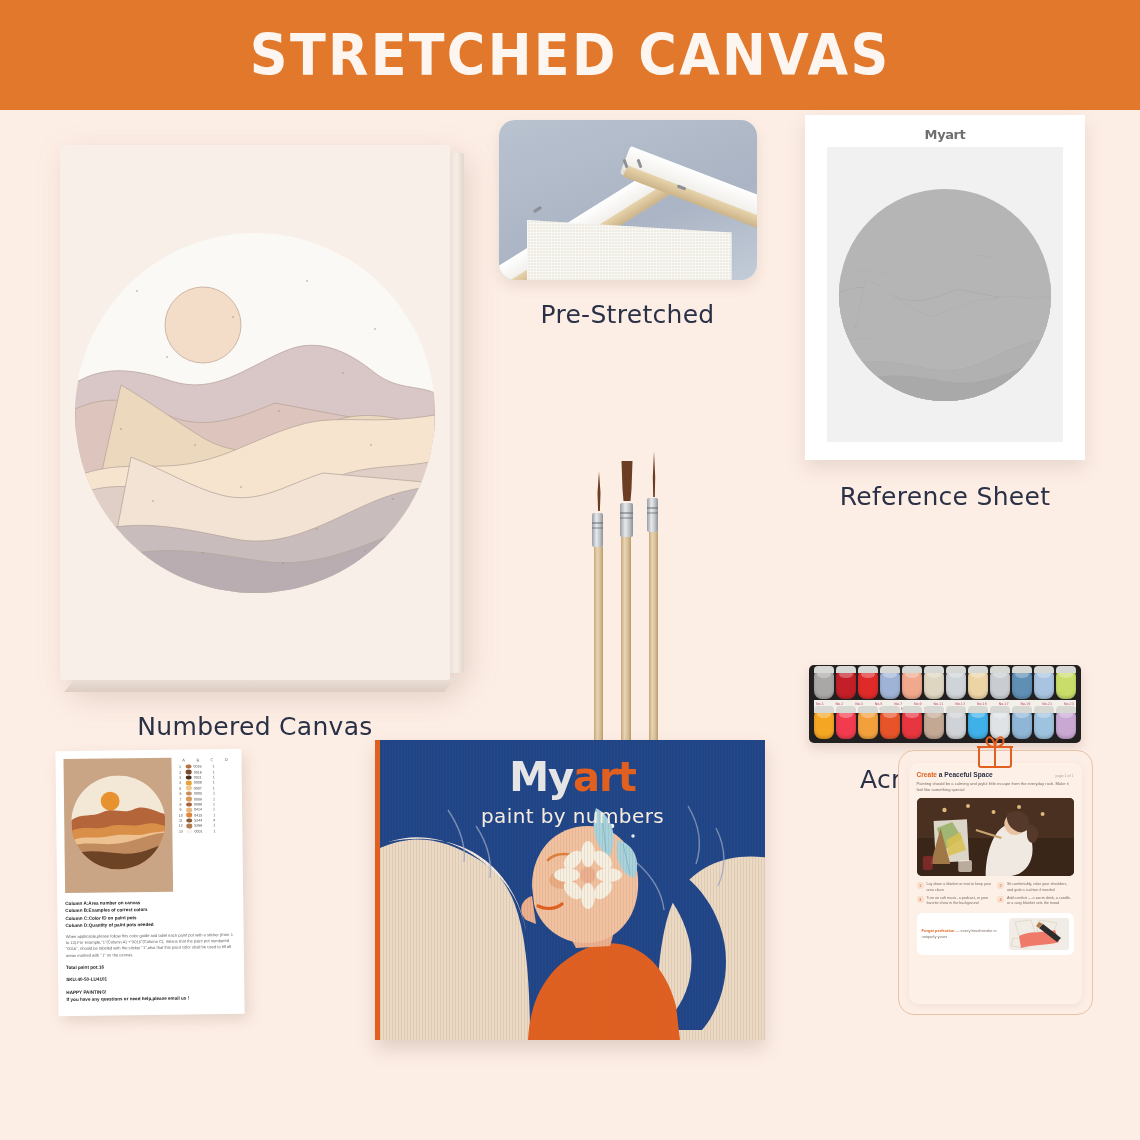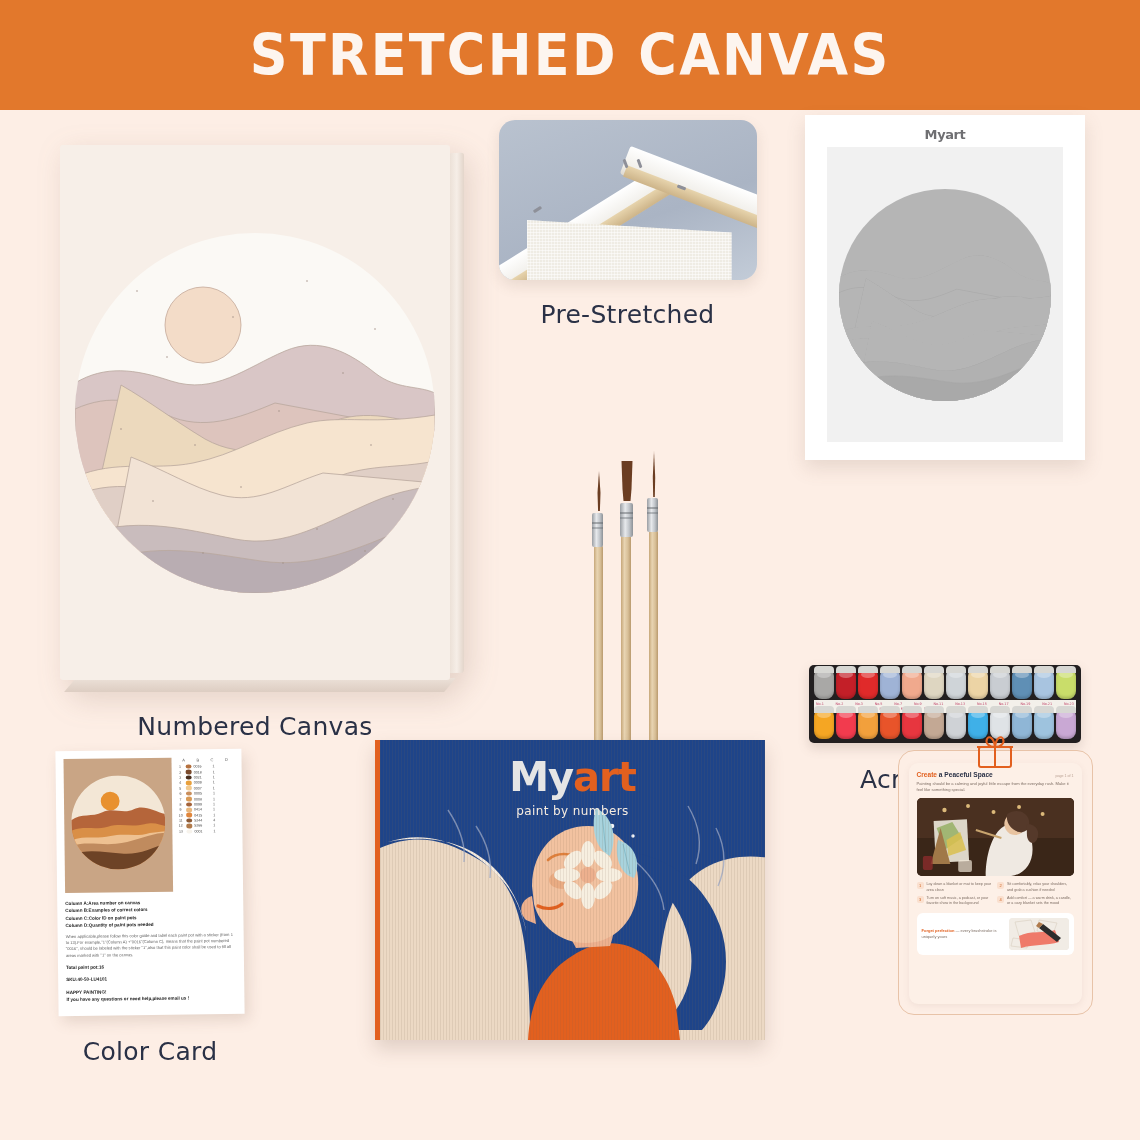--- a/index.html
+++ b/index.html
@@ -224,21 +224,21 @@
     box-shadow: 0 9px 18px rgba(110,85,70,0.2);
   }
   .box-logo { position: absolute; left:0; right:0; top: 14px; text-align: center; z-index: 6;}
   .logo-txt {
     font-size: 40px; font-weight: 700; letter-spacing: -1px;
     font-family: "DejaVu Sans", sans-serif;
   }
   .logo-my { color: #e5e5e5; }
   .logo-art { color: #e2601f; }
   .box-sub {
-    font-size: 12px; color: #f6ece0; margin-top: 4px; letter-spacing: .4px;
+    font-size: 20px; color: #f6ece0; margin-top: 4px; letter-spacing: .4px;
     font-family: "DejaVu Sans", sans-serif;
   }
 
   
   #pdf-cell { left: 880px; top: 640px; width: 230px; }
   .pdf-frame {
     width: 195px; height: 265px; margin: 0 auto;
     border: 1.5px solid #e8c3a8;
     border-radius: 16px;
     background: #fdeee5;
@@ -368,20 +368,21 @@
             <path d="M46 152 C74 168 100 188 130 206 C170 228 205 215 240 196 C278 176 310 180 360 196 L360 360 L0 360 Z" fill="#ecd9bd" stroke="#b9a79d" stroke-width="1"></path>
             <path d="M0 244 C42 226 78 238 118 230 C160 222 190 200 232 190 C268 182 300 192 360 182 L360 360 L0 360 Z" fill="#f6e4cf" stroke="#b9a79d" stroke-width="1"></path>
             <path d="M0 262 C48 244 86 258 130 272 C176 286 210 268 252 248 C290 230 322 236 360 228 L360 360 L0 360 Z" fill="#e0cfc6" stroke="#b9a79d" stroke-width="1"></path>
             <path d="M56 224 C92 238 116 254 146 262 C184 272 210 252 248 240 L360 250 L360 360 L30 360 Z" fill="#f2e3d5" stroke="#b9a79d" stroke-width="1"></path>
             <path d="M0 304 C60 282 108 296 160 306 C212 316 252 288 300 268 C324 258 342 256 360 252 L360 360 L0 360 Z" fill="#c9bcbd" stroke="#b9a79d" stroke-width="1"></path>
             <path d="M24 330 C80 308 130 320 186 328 C240 336 286 314 330 296 L360 288 L360 360 L10 360 Z" fill="#b9adb2" stroke="#b9a79d" stroke-width="1"></path>
           </svg>
         </div>
       </div>
     </div>
+    <div class="caption" style="margin-top:22px">Reference Sheet</div>
   </div>
 
   <div class="cell" id="brushes-cell">
     <div class="brush-field">
       <div class="brush" style="left:103px;height:272px;width:11px;">
         <div class="b-handle" style="height:230px;width:9px;left:1px;"></div>
         <div class="b-ferrule" style="bottom:228px;"></div>
         <div class="b-tip" style="bottom:260px;">
           <svg width="7" height="40" viewBox="0 0 7 40">
               <path d="M3.5 0 L5 22 L4.4 40 L2.6 40 L2 22 Z" fill="#6b3d22"></path>
@@ -633,21 +634,20 @@
         <div class="ct-bold">Column B:Examples of correct colors</div>
         <div class="ct-bold">Column C:Color ID on paint pots</div>
         <div class="ct-bold">Column D:Quantity of paint pots needed</div>
         <div class="ct-body">When applicable,please follow this color guide and label each paint pot with a sticker (from 1 to 13).For example,"1"(Column A) +"0016"(Column C), means that the paint pot numbered "0016", should be labeled with the sticker "1",also that this paint color shall be used to fill all areas marked with "1" on the canvas.</div>
         <div class="ct-tot">Total paint pot:16</div>
         <div class="ct-tot">SKU:40-50-LU4101</div>
         <div class="ct-happy">HAPPY PAINTING!</div>
         <div class="ct-happy" style="margin-top:0">If you have any questions or need help,please email us !</div>
       </div>
     </div>
-    <div class="caption" style="margin-top:22px">Color Card</div>
   </div>
 
   <div class="cell" id="box-cell">
     <div class="box">
       <svg width="390" height="300" viewBox="0 0 390 300" style="position:absolute;inset:0;">
         <rect width="390" height="300" fill="#1e4489"></rect>
         <path d="M0 108 C36 92 66 100 96 118 C130 138 150 168 150 300 L0 300 Z" fill="#ecd9c4"></path>
         <path d="M390 118 C350 112 320 124 300 150 C282 174 276 230 276 300 L390 300 Z" fill="#ecd9c4"></path>
         <path d="M8 102 C50 88 92 106 122 140 C142 162 150 196 150 230 C150 190 140 154 114 128 C86 100 46 94 8 102 Z" fill="#f6ece0"></path>
         <path d="M150 170 C150 130 168 100 196 92 C170 104 158 132 158 170 Z" fill="#1e4489"></path>

